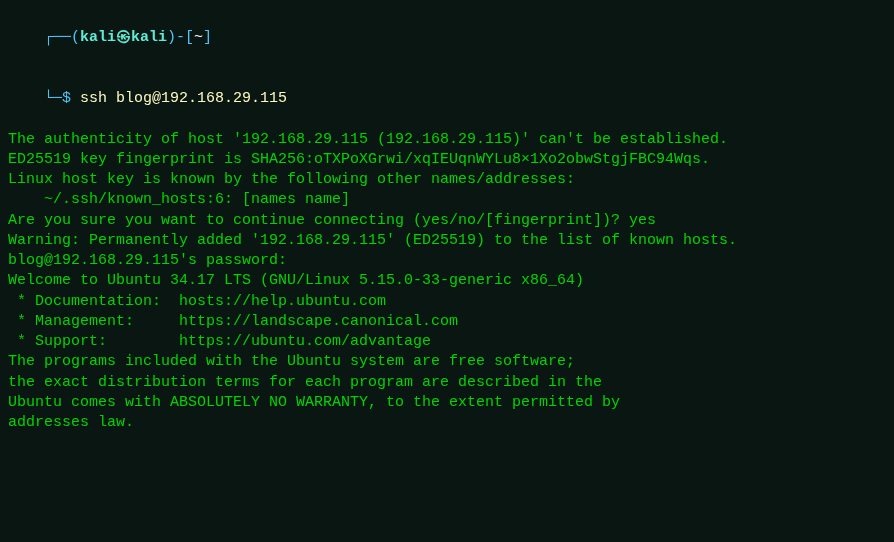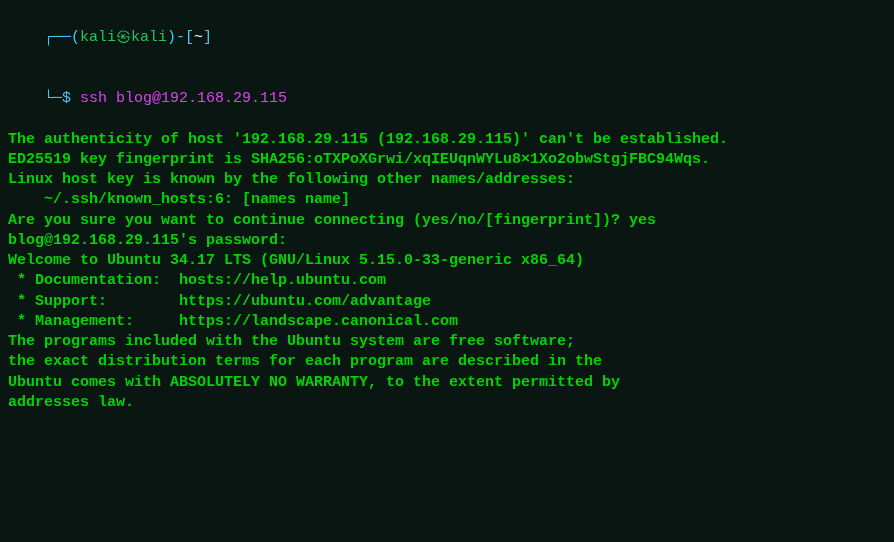--- a/index.html
+++ b/index.html
@@ -12,35 +12,35 @@
       color: #00d400;
       width: 894px;
       height: 542px;
       box-sizing: border-box;
       overflow: hidden;
     }
     .bracket {
       color: #4fc3f7;
     }
     .user-host {
-      color: #22c55e;
+      color: #5eead4;
+      font-weight: bold;
     }
     .path {
       color: #ffffff;
     }
     .dollar {
       color: #4fc3f7;
     }
     .command {
-      color: #d946ef;
+      color: #fef9c3;
       font-family: Liberation Mono, monospace;
     }
     .output {
       color: #00d400;
-      font-weight: bold;
     }
     .line {
       white-space: pre-wrap;
       word-break: break-all;
     }
     .box-top {
       color: #4fc3f7;
     }
     .box-vert {
       color: #4fc3f7;
@@ -54,26 +54,27 @@
     <span class="box-top">┌──(</span><span class="user-host">kali㉿kali</span><span class="bracket">)-[</span><span class="path">~</span><span class="bracket">]</span>
   </div>
   <div class="line">
     <span class="box-vert">└─</span><span class="dollar">$ </span><span class="command">ssh blog@192.168.29.115</span>
   </div>
   <div class="line output">The authenticity of host '192.168.29.115 (192.168.29.115)' can't be established.</div>
   <div class="line output">ED25519 key fingerprint is SHA256:oTXPoXGrwi/xqIEUqnWYLu8×1Xo2obwStgjFBC94Wqs.</div>
   <div class="line output">Linux host key is known by the following other names/addresses:</div>
   <div class="line output">    ~/.ssh/known_hosts:6: [names name]</div>
   <div class="line output">Are you sure you want to continue connecting (yes/no/[fingerprint])? yes</div>
+  <div class="line output">Warning: Permanently added '192.168.29.115' (ED25519) to the list of known hosts.</div>
   <div class="line output">blog@192.168.29.115's password:</div>
   <div class="line output">Welcome to Ubuntu 34.17 LTS (GNU/Linux 5.15.0-33-generic x86_64)</div>
   <div class="line output"></div>
   <div class="line output"> * Documentation:  hosts://help.ubuntu.com</div>
+  <div class="line output"> * Management:     https://landscape.canonical.com</div>
   <div class="line output"> * Support:        https://ubuntu.com/advantage</div>
-  <div class="line output"> * Management:     https://landscape.canonical.com</div>
   <div class="line output"></div>
   <div class="line output"></div>
   <div class="line output"></div>
   <div class="line output">The programs included with the Ubuntu system are free software;</div>
   <div class="line output">the exact distribution terms for each program are described in the</div>
   <div class="line output"></div>
   <div class="line output">Ubuntu comes with ABSOLUTELY NO WARRANTY, to the extent permitted by</div>
   <div class="line output">addresses law.</div>
 </div>
 

